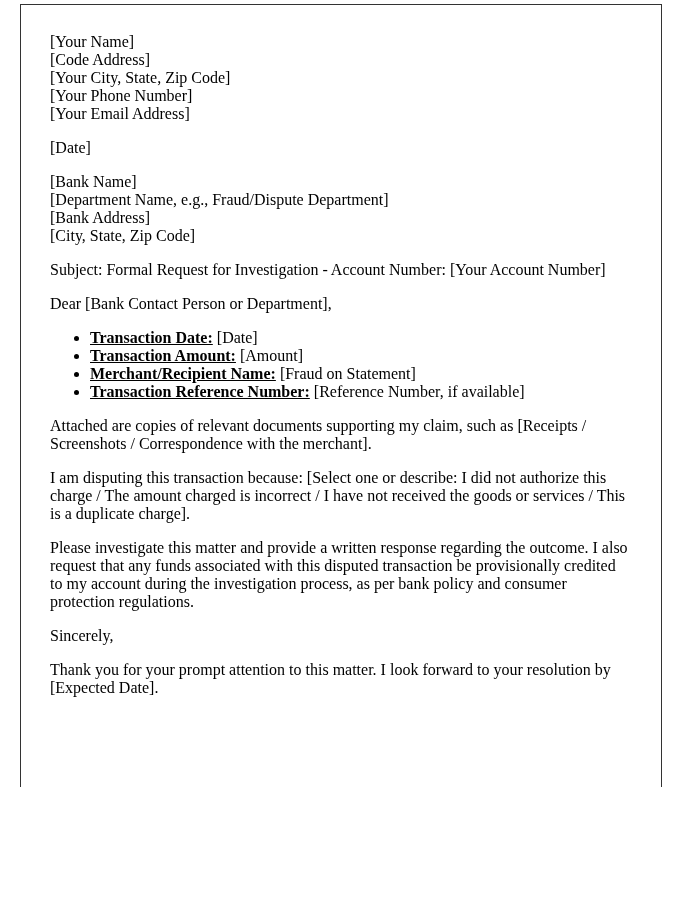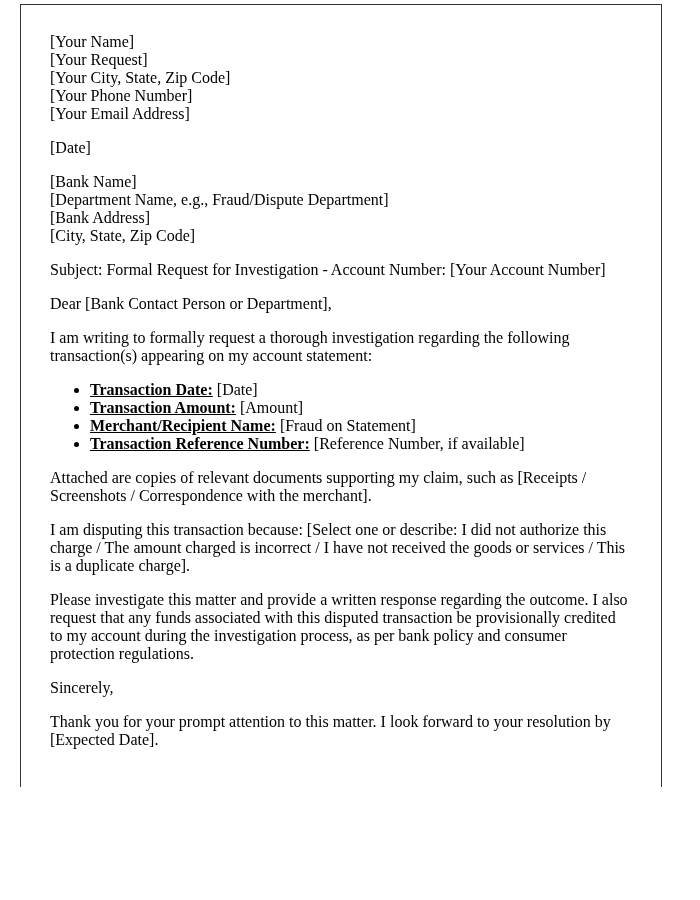--- a/index.html
+++ b/index.html
@@ -48,40 +48,39 @@
       text-decoration: underline;
     }
   </style>
 </head>
 <body>
 
 <div class="letter">
 
   <p class="block">
     <span style="display:block">[Your Name]</span>
-    <span style="display:block">[Your Request]</span>
+    <span style="display:block">[Code Address]</span>
     <span style="display:block">[Your City, State, Zip Code]</span>
     <span style="display:block">[Your Phone Number]</span>
     <span style="display:block">[Your Email Address]</span>
   </p>
 
   <p>[Date]</p>
 
   <p class="block">
     <span style="display:block">[Bank Name]</span>
     <span style="display:block">[Department Name, e.g., Fraud/Dispute Department]</span>
     <span style="display:block">[Bank Address]</span>
     <span style="display:block">[City, State, Zip Code]</span>
   </p>
 
   <p class="subject">Subject: Formal Request for Investigation - Account Number: [Your Account Number]</p>
 
   <p>Dear [Bank Contact Person or Department],</p>
 
-  <p>I am writing to formally request a thorough investigation regarding the following transaction(s) appearing on my account statement:</p>
 
   <ul class="details">
     <li><b>Transaction Date:</b><span> [Date]</span></li>
     <li><b>Transaction Amount:</b><span> [Amount]</span></li>
     <li><b>Merchant/Recipient Name:</b><span> [Fraud on Statement]</span></li>
     <li><b>Transaction Reference Number:</b><span> [Reference Number, if available]</span></li>
   </ul>
 
   <p>Attached are copies of relevant documents supporting my claim, such as [Receipts / Screenshots / Correspondence with the merchant].</p>
 

